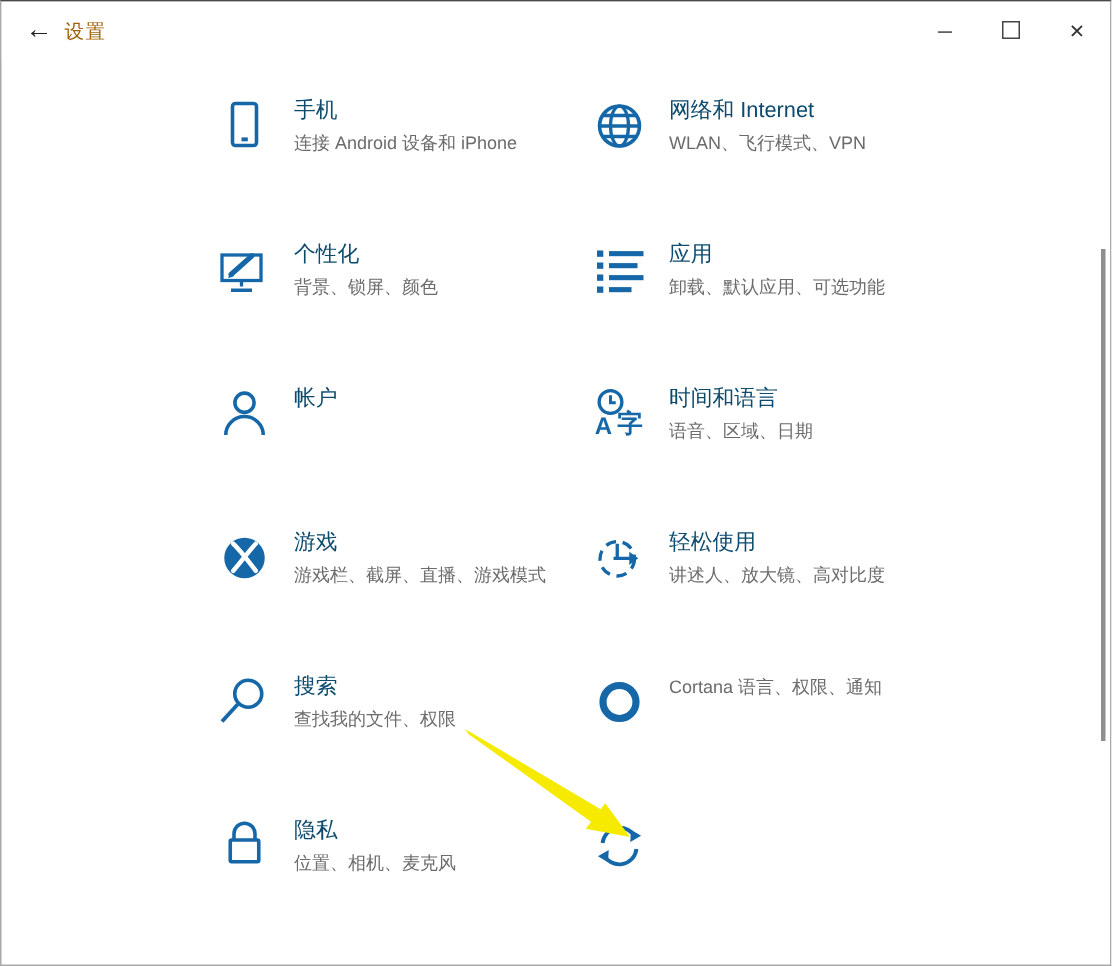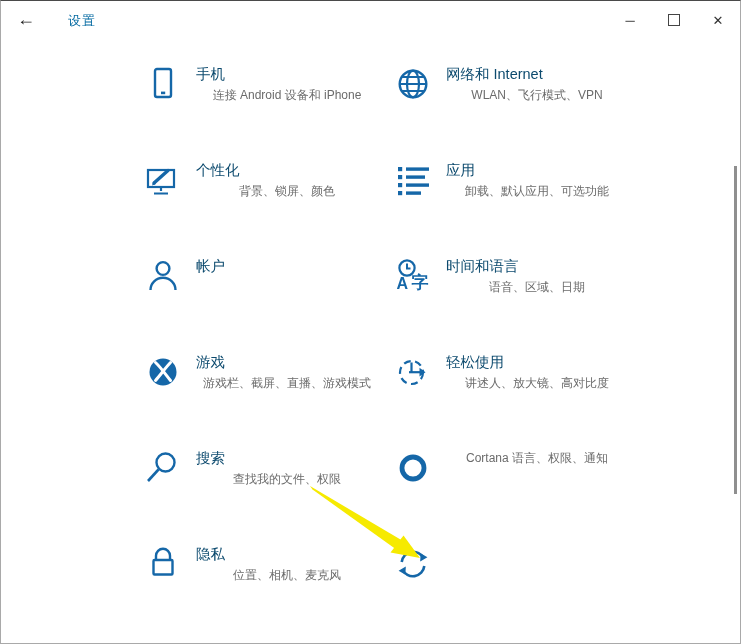--- a/index.html
+++ b/index.html
@@ -8,38 +8,38 @@
     position:relative;width:741px;height:644px;box-sizing:border-box;
     background:#ffffff;border:1px solid #a9a9a9;border-top:1px solid #4a4a4a;
     overflow:hidden;
   }
   
   .titlebar{position:absolute;top:0;left:0;right:0;height:38px;background:#fff;}
   .back-btn{
     position:absolute;left:6px;top:2px;width:38px;height:32px;border:none;background:transparent;
     font-size:18px;color:#222;cursor:pointer;line-height:32px;text-align:center;padding:0;
   }
-  .win-title{position:absolute;left:67px;top:11px;font-size:13px;color:#0369a1;letter-spacing:1px;}
+  .win-title{position:absolute;left:42px;top:11px;font-size:13px;color:#a16207;letter-spacing:1px;}
   .win-controls{position:absolute;right:0;top:0;height:38px;display:flex;}
   .win-btn{width:44px;height:38px;border:none;background:transparent;color:#333;font-size:13px;
     display:flex;align-items:center;justify-content:center;padding:0;cursor:pointer;}
   .max-box{display:inline-block;width:10px;height:10px;border:1px solid #444;}
   
   .grid{
     position:absolute;left:144px;top:62px;
     display:grid;grid-template-columns:250px 250px;grid-auto-rows:96px;
   }
   .tile{display:flex;align-items:flex-start;cursor:pointer;}
   .tile-icon{flex:0 0 36px;width:36px;height:36px;margin-top:3px;}
   .tile-icon svg{width:36px;height:36px;display:block;}
   .ic{stroke:#1567a8;fill:none;}
   .ic-fill{fill:#1567a8;stroke:none;}
   .tile-text{margin-left:15px;width:182px;}
   .tile-title{font-size:14.5px;color:#0c4a6e;line-height:20px;margin-top:1px;}
-  .tile-sub{font-size:12px;color:#6b6b6b;line-height:17px;margin-top:3px;text-align:center;}
+  .tile-sub{font-size:12px;color:#6b6b6b;line-height:17px;margin-top:3px;}
   
   .scroll-thumb{position:absolute;right:3px;top:165px;width:3px;height:328px;background:#8f8f8f;cursor:pointer;}
   
   .overlay{position:absolute;inset:0;pointer-events:none;z-index:5;}
 </style>
 </head>
 <body>
 
 <div class="window">
 

